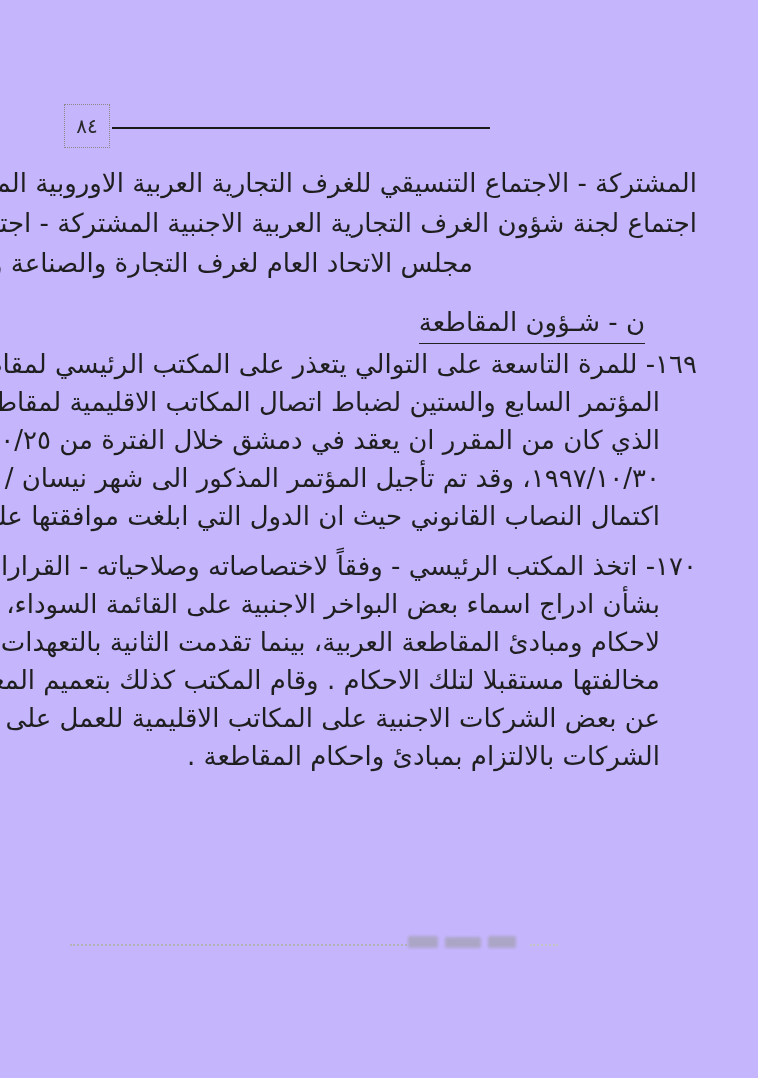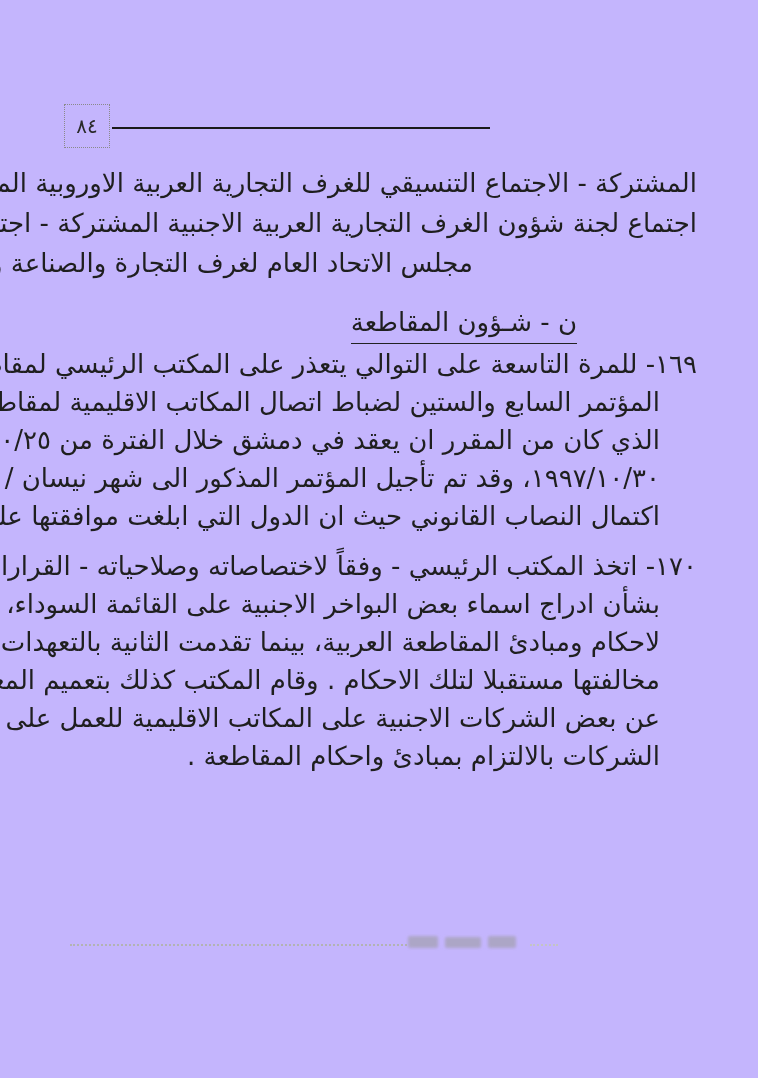--- a/index.html
+++ b/index.html
@@ -45,21 +45,21 @@
     text-align:right;text-align-last:right;
     margin-right:224px;white-space:nowrap;
   }
   .partial-end{
     text-align:right;text-align-last:right;
     margin-right:157px;white-space:nowrap;
   }
   
   .cont{margin-right:37px;}
   .section-heading-wrap{
-    margin-top:22px;margin-right:120px;
+    margin-top:22px;margin-right:52px;
     height:40px;line-height:34px;
     text-align:right;text-align-last:right;
   }
   .section-heading-wrap .underlined{
     display:inline-block;
     border-bottom:1.6px solid #222;
     padding-bottom:4px;
     white-space:nowrap;
   }
   .para{margin-top:0;}

